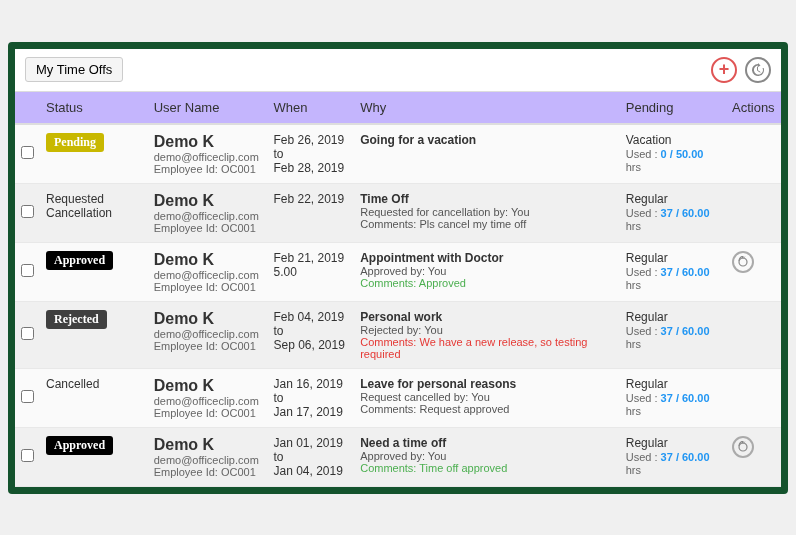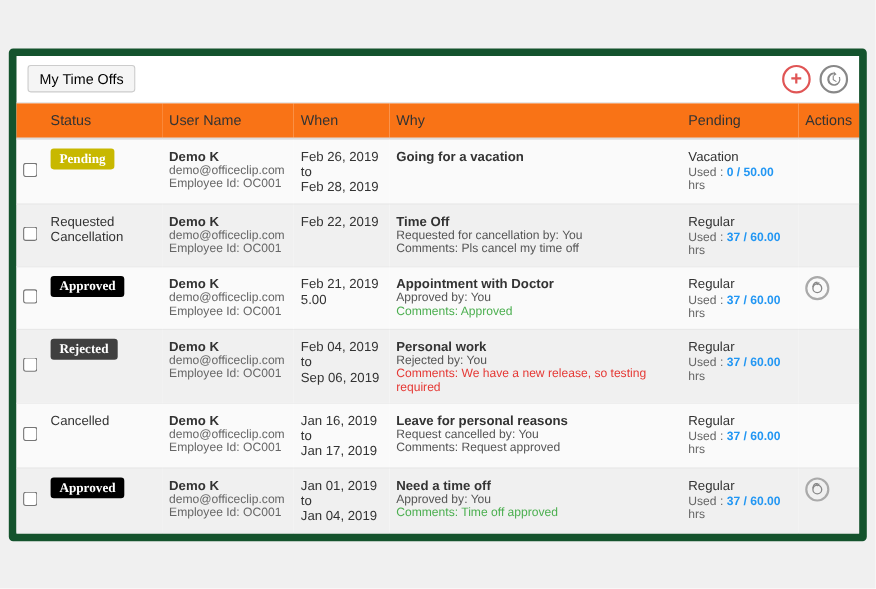--- a/index.html
+++ b/index.html
@@ -62,21 +62,21 @@
       justify-content: center;
       cursor: pointer;
       color: #888;
       font-size: 14px;
     }
     table {
       width: 100%;
       border-collapse: collapse;
     }
     thead tr {
-      background: #f97316;
+      background: #c4b5fd;
       border-bottom: 2px solid #ddd;
     }
     thead th {
       padding: 8px 6px;
       text-align: left;
       font-weight: normal;
       font-size: 13px;
       color: #333;
     }
     tbody tr {
@@ -112,21 +112,21 @@
       border-radius: 3px;
       color: white;
       font-size: 12px;
       font-weight: bold;
       font-family: Liberation Serif, serif;
     }
     .badge-pending { background: #c8b800; }
     .badge-approved { background: #000000; }
     .badge-rejected { background: #404040; }
 
-    .user-name { font-weight: bold; font-size: 12px; }
+    .user-name { font-weight: bold; font-size: 16px; }
     .user-email { color: #666; font-size: 11px; }
     .user-empid { color: #666; font-size: 11px; }
 
     .category-name { font-weight: normal; }
     .used-label { color: #666; font-size: 11px; }
     .used-values { color: #2196F3; font-size: 11px; font-weight: bold; }
 
     .why-title { font-weight: bold; font-size: 12px; }
     .why-detail { color: #555; font-size: 11px; }
     .why-comment-approved { color: #4caf50; font-size: 11px; }

